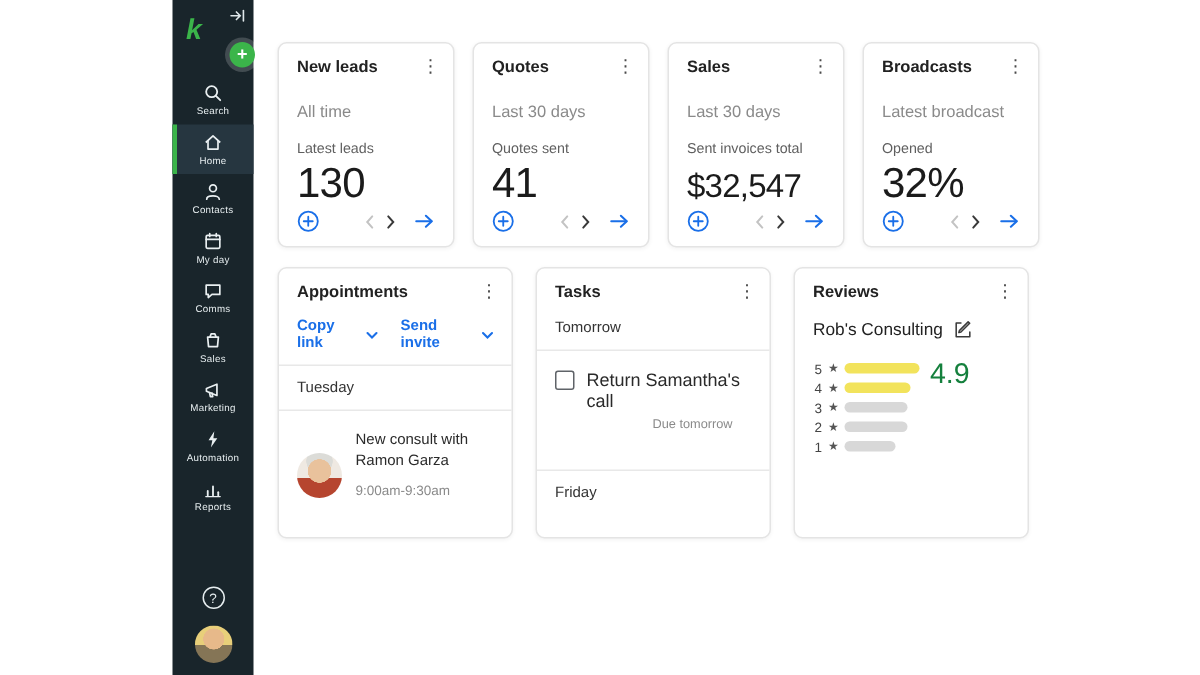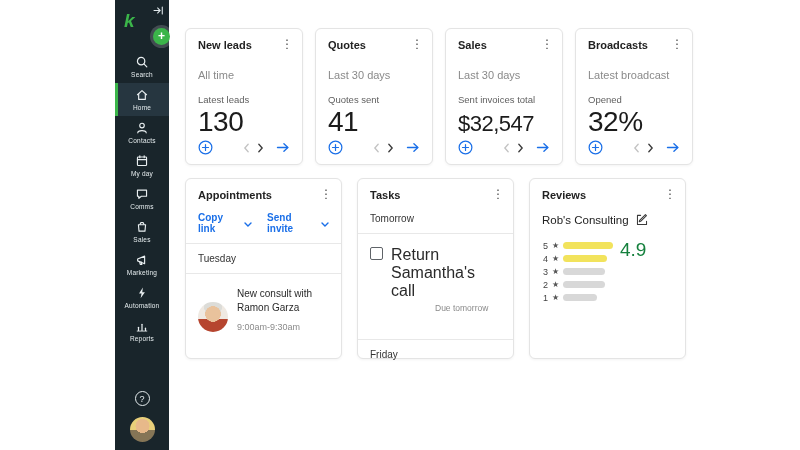--- a/index.html
+++ b/index.html
@@ -47,21 +47,21 @@
   .event { display:flex; gap:9px; margin-top:13px;align-items:flex-end; }
   .avatar-contact { width:30px; height:30px; border-radius:50%; flex:none;
      background: radial-gradient(circle at 50% 40%, #e9c29c 0 33%, rgba(0,0,0,0) 34%),
                  radial-gradient(circle at 50% 18%, #dcdcd8 0 30%, rgba(0,0,0,0) 31%),
                  linear-gradient(180deg,#efe9e2 0 56%, #b6452f 56%); }
   .event-title { font-size:10px; color:#2a2a2a; line-height:1.35; }
   .event-time { font-size:9px; color:#8a8a8a; margin-top:8px; }
 
   .task { display:flex; gap:8px; margin-top:12px; }
   .checkbox { width:13px; height:13px; border:1.5px solid #5f6368; border-radius:2px; flex:none; margin-top:1px; cursor:pointer; }
-  .task-title { font-size:16px; color:#2a2a2a; }
+  .task-title { font-size:12px; color:#2a2a2a; }
   .task-sub { font-size:8.5px; color:#8a8a8a; margin-top:3px;padding-left:44px; }
   .task-sub.assigned { margin-top:6px; }
   .divider.pre-friday { margin-top:26px; }
 
   .biz-row { display:flex; align-items:center; gap:7px; margin-top:13px; }
   .biz-name { font-size:11.5px; color:#222; }
   .edit-btn { cursor:pointer; line-height:0; }
   .ratings { margin-top:13px; position:relative; }
   .rating-row { display:flex; align-items:center; gap:4px; height:13px; }
   .rating-num { font-size:9px; color:#444; width:6px; text-align:right; }

